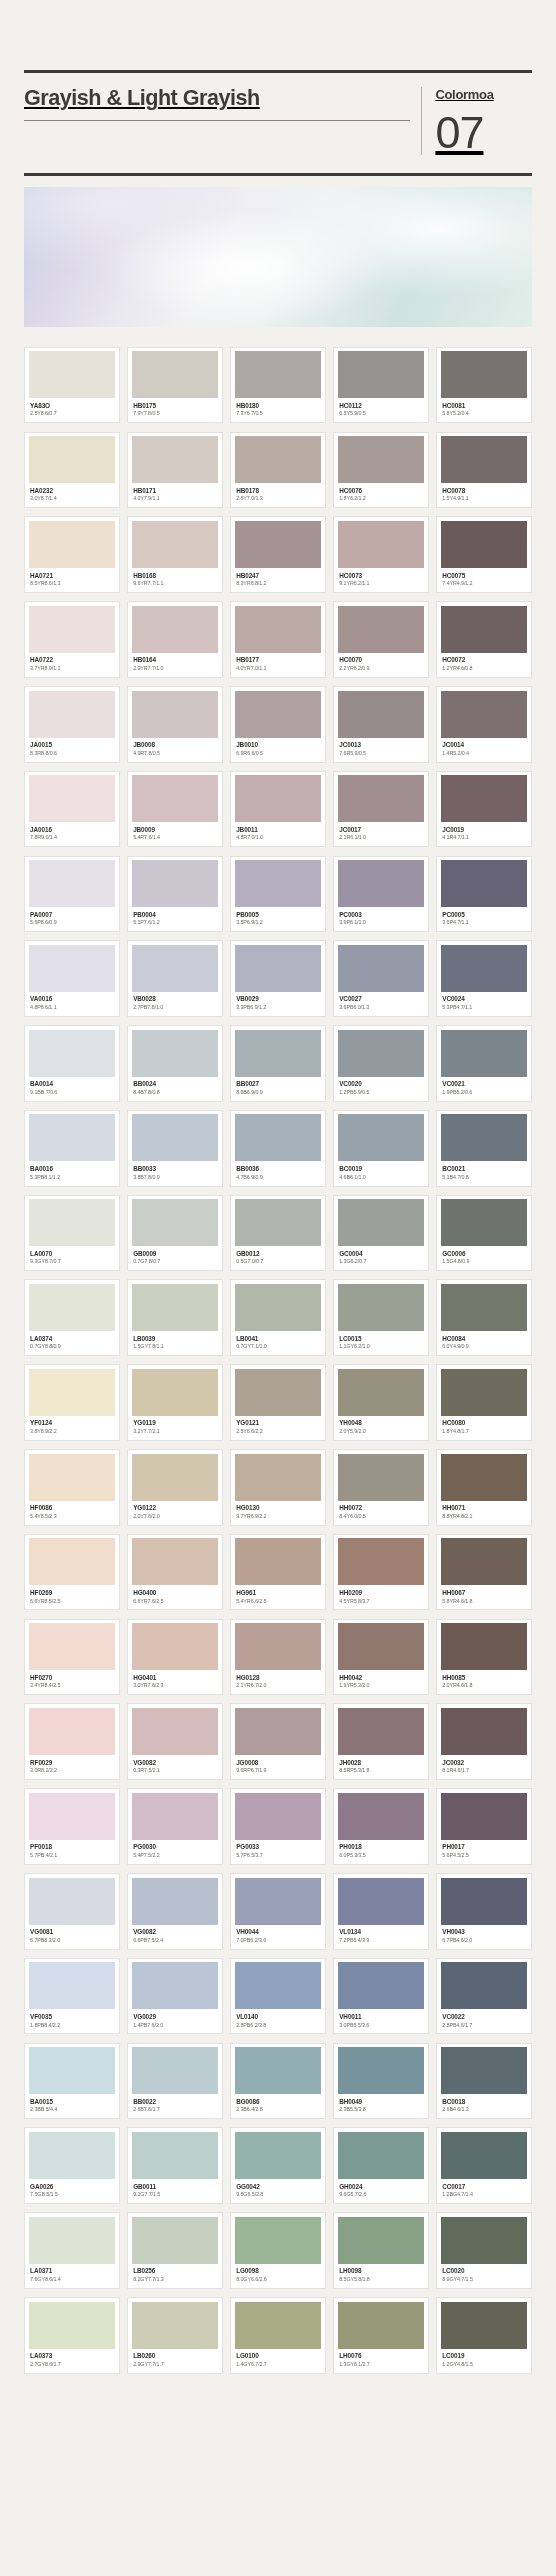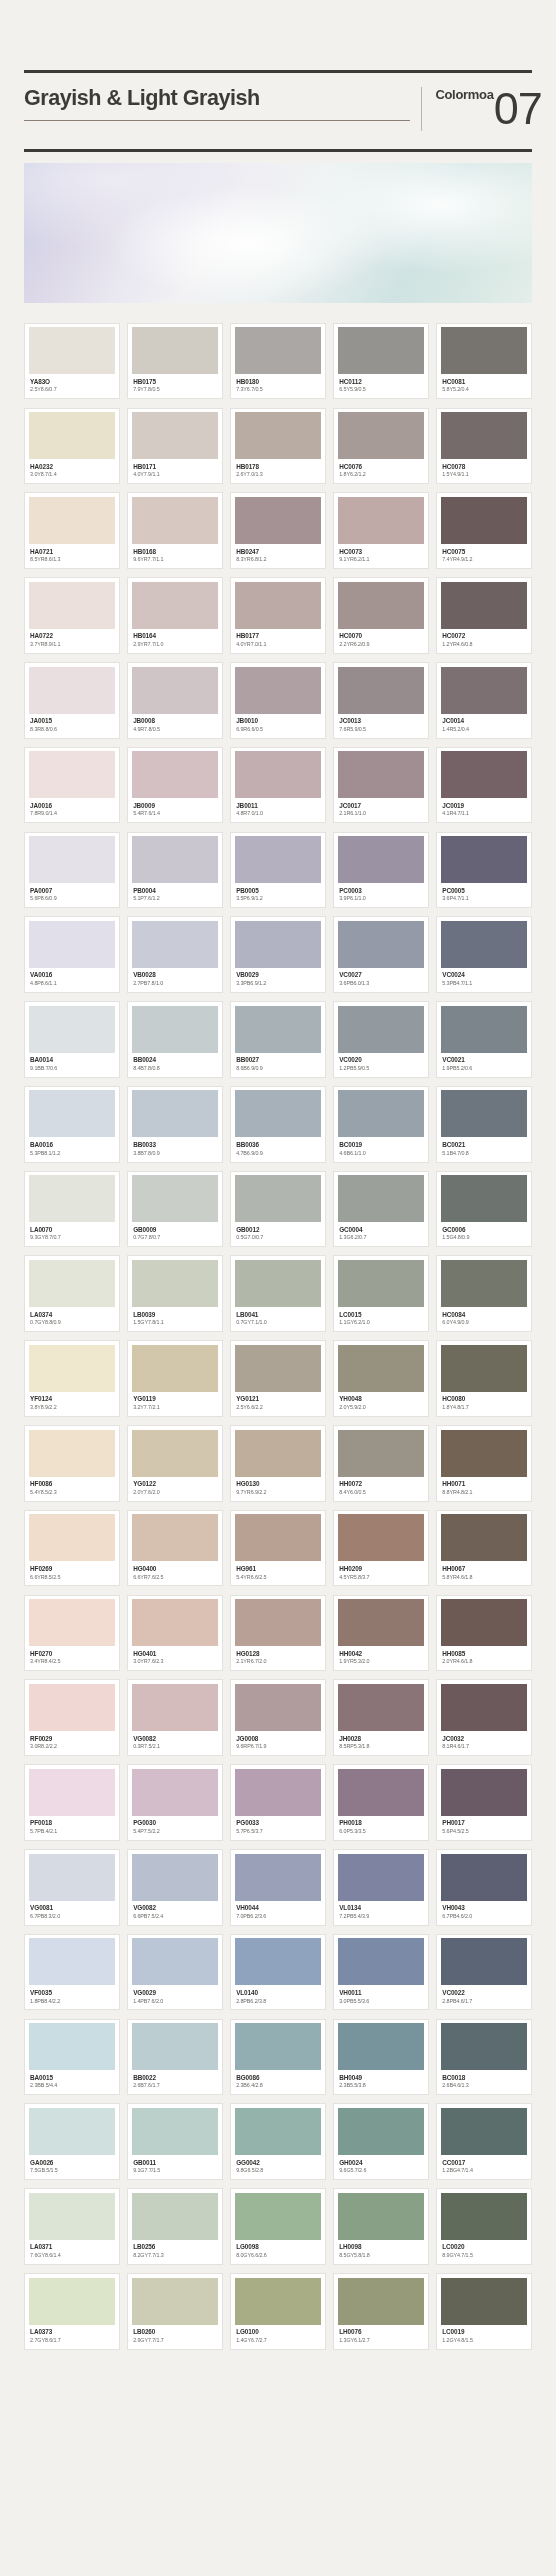--- a/index.html
+++ b/index.html
@@ -18,42 +18,44 @@
 
   
   .header-wrap { padding: 70px 24px 0 24px; }
   .rule-top {
     height: 2.6px; background: #3b3b38; width: 100%;
   }
   .header-body {
     display: flex; align-items: stretch;
     padding: 14.4px 0 0 0;
     position: relative;
+    text-decoration: underline;
   }
   .header-left { flex: 1; padding-right: 11.3px; }
   .header-title {
     font-size: 21.6px;
     font-weight: bold;
     color: #3b3b38;
     letter-spacing: -0.5px;
     line-height: 1.05;
     white-space: nowrap;
   }
   .title-rule {
     height: 0.5px; background: #8c8078; margin: 10.3px 0 8.8px 0; width: 100%;
   }
   .header-desc {
     font-size: 8px; color: #55524e; line-height: 1.85; font-weight: 400;
   }
   .header-right {
     width: 111px;
     border-left: 0.5px solid #b9b5ae;
     padding-left: 13.4px;
-    display: flex; flex-direction: row; align-items: flex-start;
+    display: flex; flex-direction: column; align-items: flex-start;
     justify-content: flex-start;
+    gap: 9px;
   }
   .brand-name {
     font-size: 13px; font-weight: bold; color: #3b3b38; letter-spacing: -0.3px;
   }
   .brand-number {
     font-size: 45px; font-weight: 300; color: #3b3b38; line-height: 0.95;
     margin-top: 1px; letter-spacing: -1px;
   }
   .rule-bottom {
     height: 2.6px; background: #3b3b38; width: 100%; margin-top: 18.5px;

